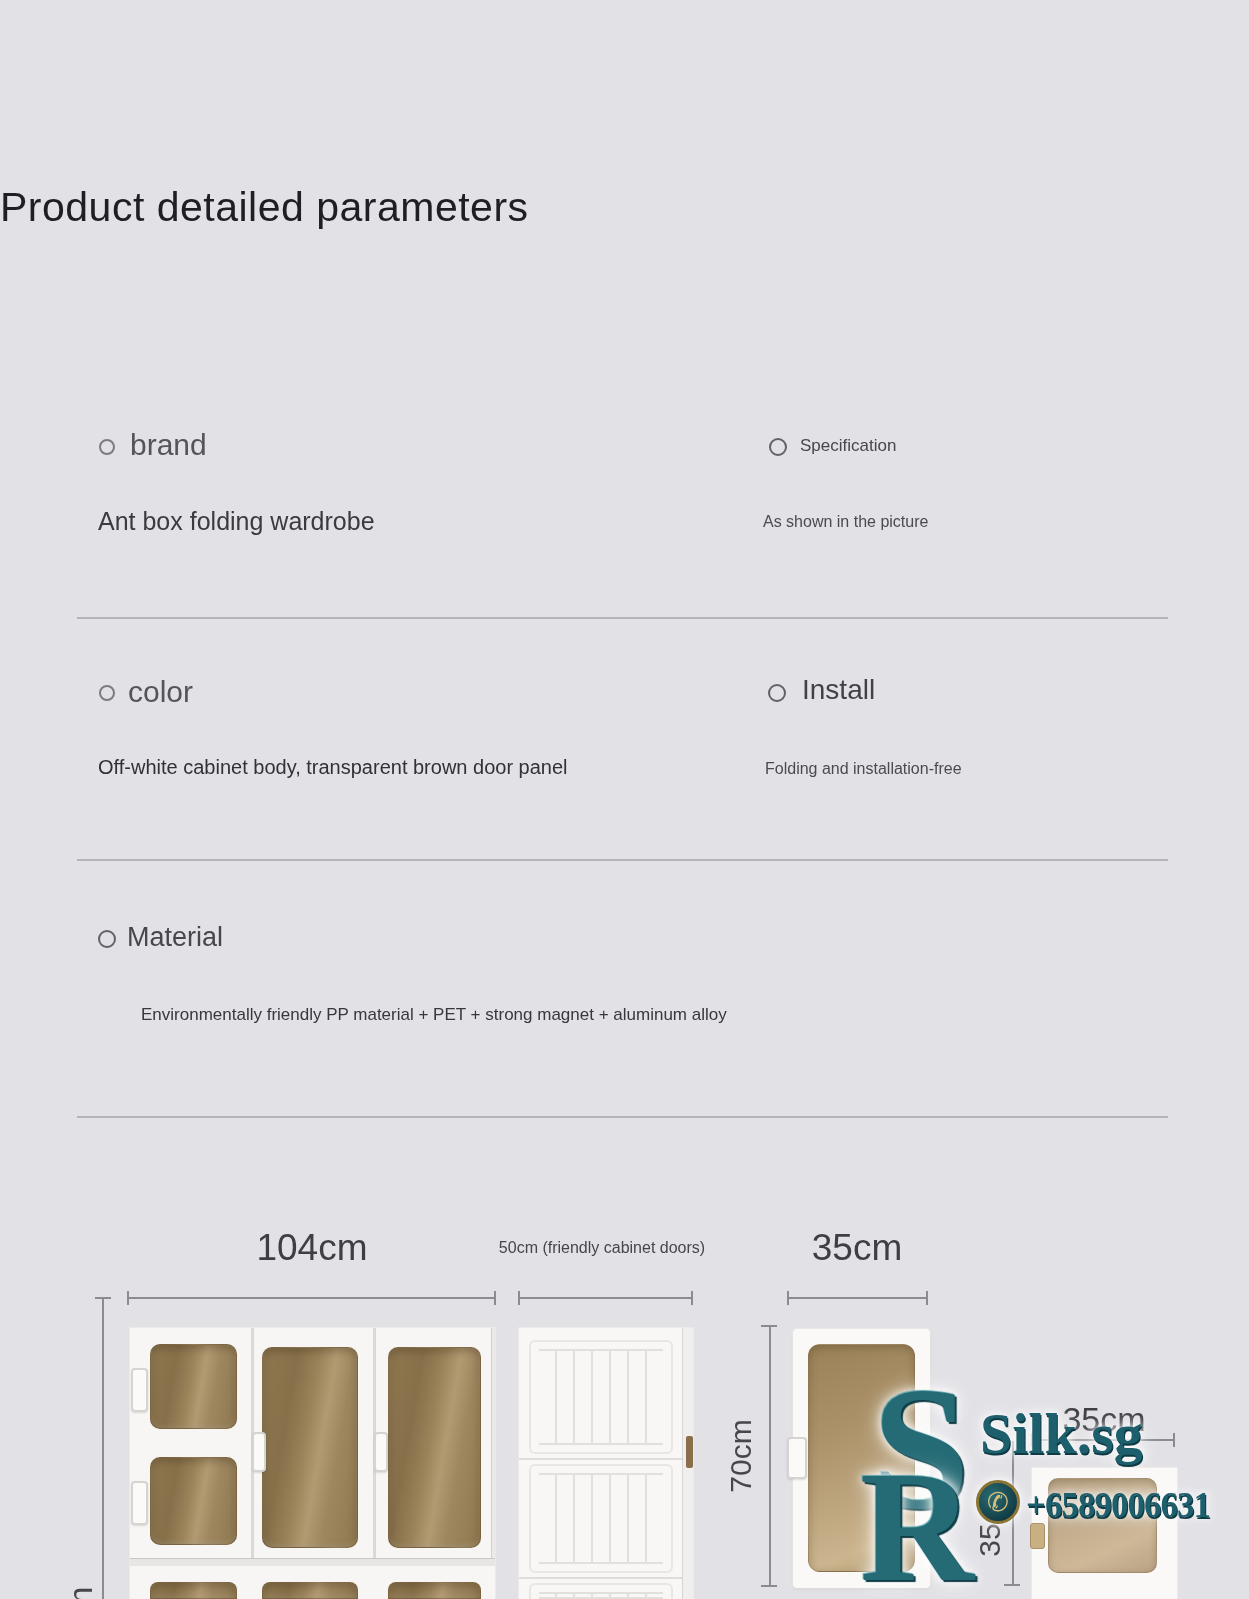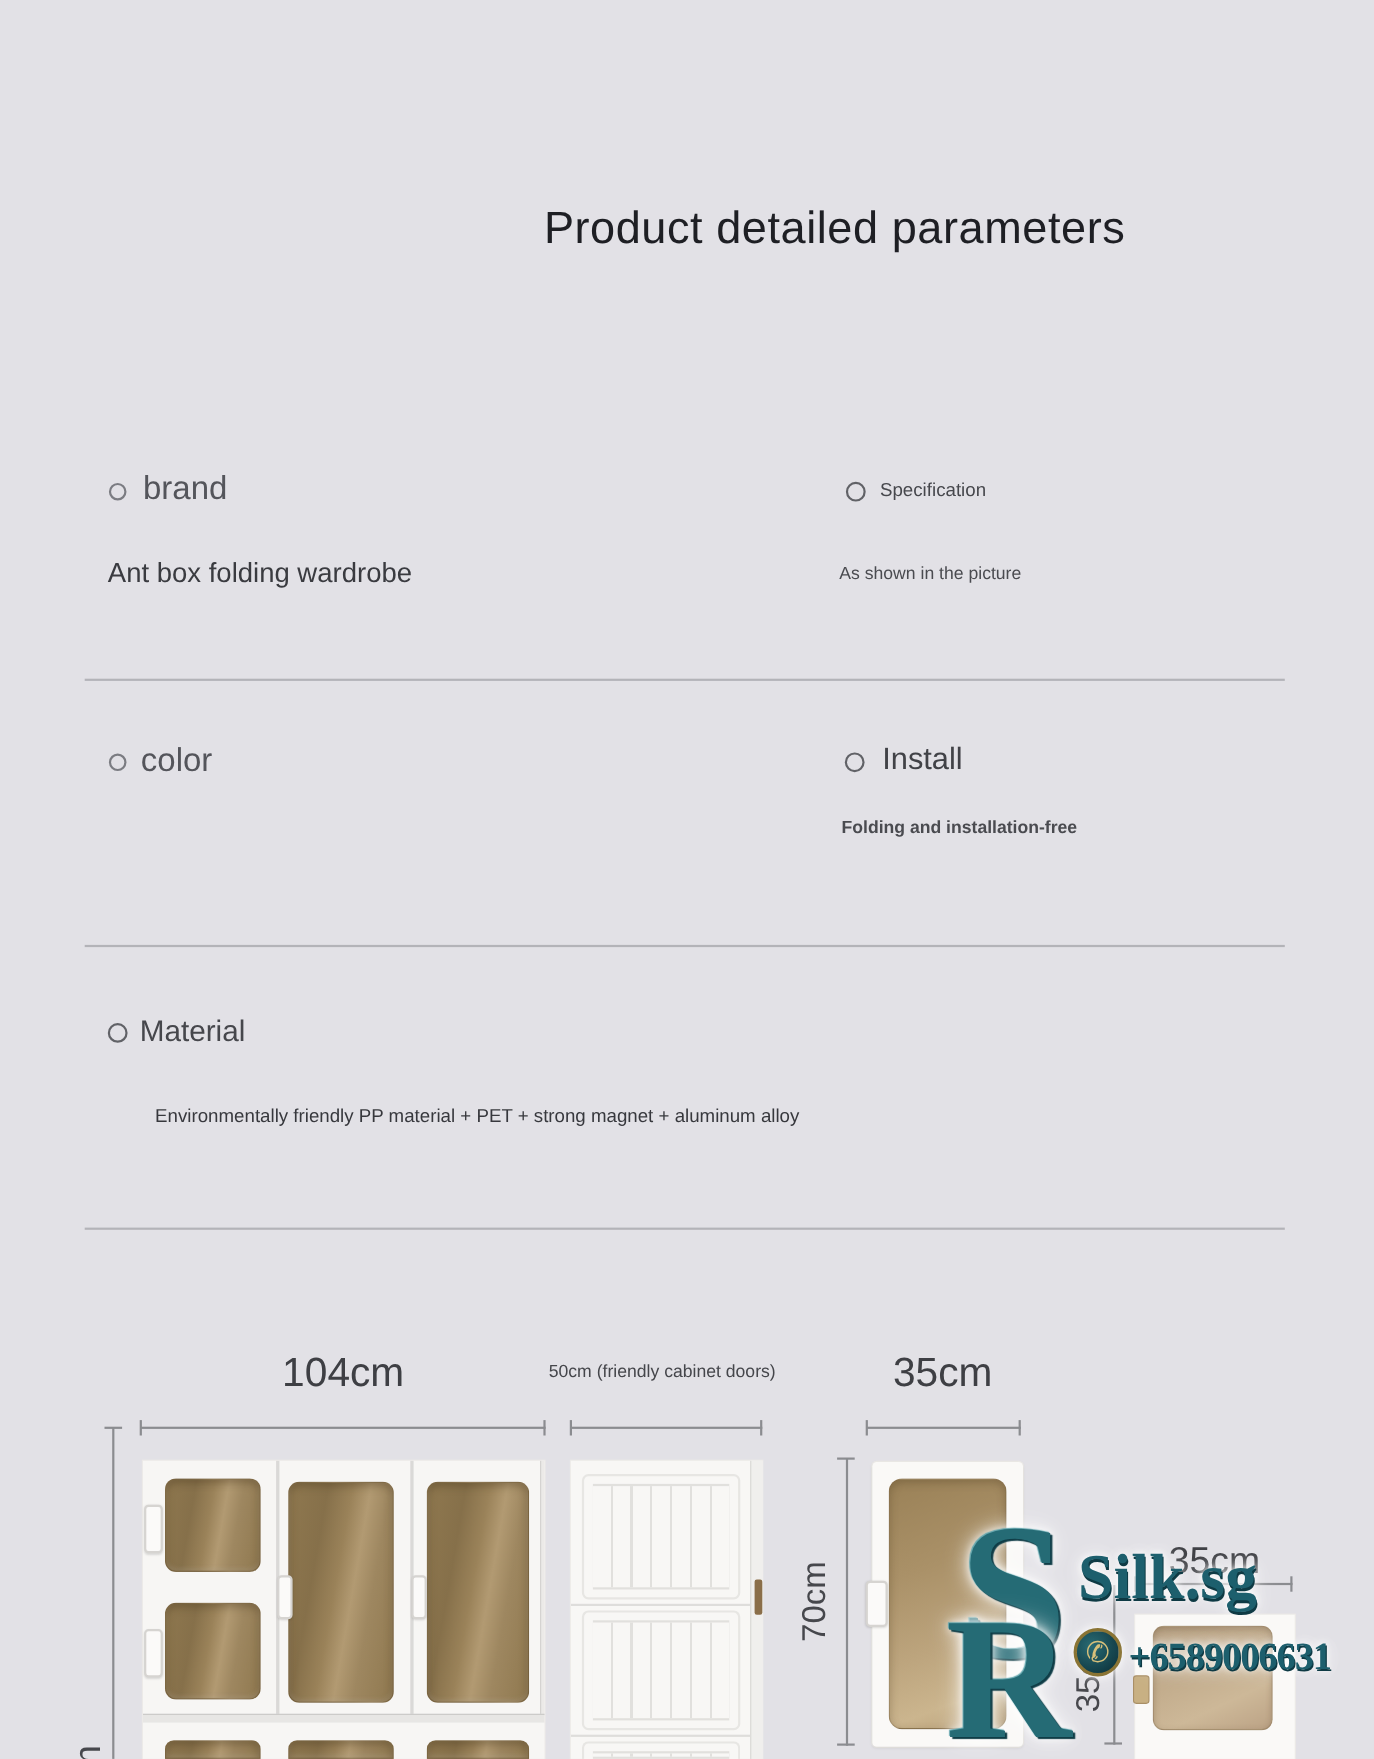--- a/index.html
+++ b/index.html
@@ -5,21 +5,21 @@
   * { margin:0; padding:0; box-sizing:border-box; }
   html,body { background:#e2e1e6; }
   #root {
     position:relative; width:1249px; height:1599px; overflow:hidden;
     background:#e2e1e6; font-family:"Liberation Sans", sans-serif;
   }
   .abs { position:absolute; }
 
   
   .page-title {
-    left:0; top:184px; width:1023px; text-align:right;
+    left:0; top:184px; width:1023px; text-align:left;
     font-size:41px; font-weight:500; color:#1e1f24; letter-spacing:0.5px;
   }
   .circle { border-radius:50%; background:transparent; }
   .c-sm { width:16px; height:16px; border:2px solid #7b7c82; }
   .c-md { width:18px; height:18px; border:2.5px solid #616267; }
   .lbl-big { font-size:30px; color:#54555b; }
   .lbl-med { font-size:28px; color:#414247; }
   .lbl-sm  { font-size:17px; color:#46474c; font-weight:400; }
   .val-xl { font-size:25px; color:#3a3b40; }
   .val-lg { font-size:20px; color:#313237; }
@@ -98,24 +98,25 @@
   <div class="abs val-xl" style="left:98px; top:507px;">Ant box folding wardrobe</div>
 
   <div class="abs circle c-md" style="left:769px; top:438px;"></div>
   <div class="abs lbl-sm" style="left:800px; top:436px;">Specification</div>
   <div class="abs val-sm" style="left:763px; top:513px;">As shown in the picture</div>
 
   <div class="abs divider" style="top:617px;"></div>
 
   <div class="abs circle c-sm" style="left:99px; top:685px;"></div>
   <div class="abs lbl-big" style="left:128px; top:675px;text-align:center;">color</div>
+  <div class="abs val-lg" style="left:98px; top:756px;">Off-white cabinet body, transparent brown door panel</div>
 
   <div class="abs circle c-md" style="left:768px; top:684px;"></div>
   <div class="abs lbl-med" style="left:802px; top:674px;">Install</div>
-  <div class="abs val-sm" style="left:765px; top:744px;font-weight:bold;">Folding and installation-free</div>
+  <div class="abs val-sm" style="left:765px; top:760px;">Folding and installation-free</div>
 
   <div class="abs divider" style="top:859px;"></div>
 
   <div class="abs circle c-md" style="left:98px; top:930px;"></div>
   <div class="abs lbl-med" style="left:127px; top:922px; font-size:27px; color:#46474c;">Material</div>
   <div class="abs val-md" style="left:97px; top:1005px;">Environmentally friendly PP material + PET + strong magnet + aluminum alloy</div>
 
   <div class="abs divider" style="top:1116px;"></div>
 
   <div class="abs dim-label" style="left:232px; top:1227px; width:160px;">104cm</div>

